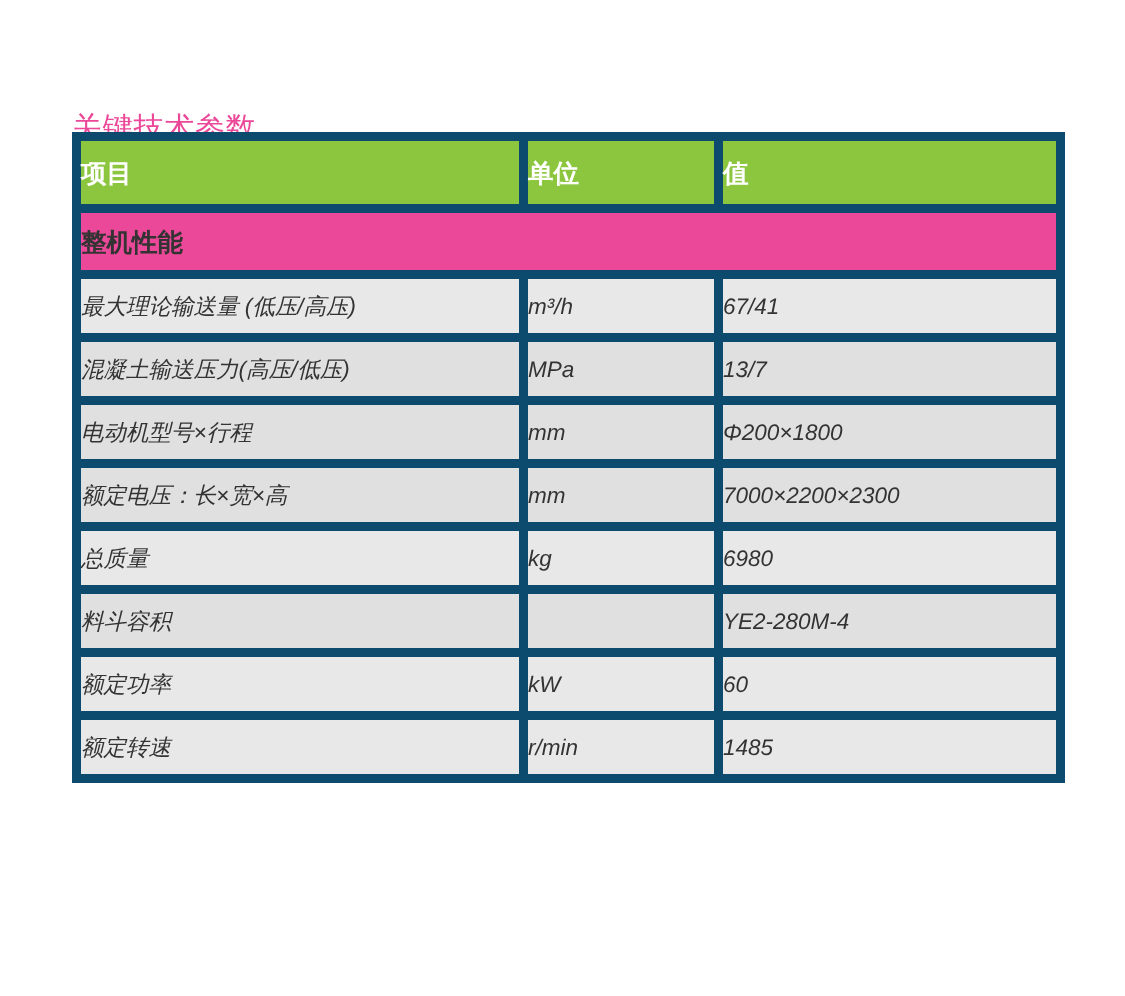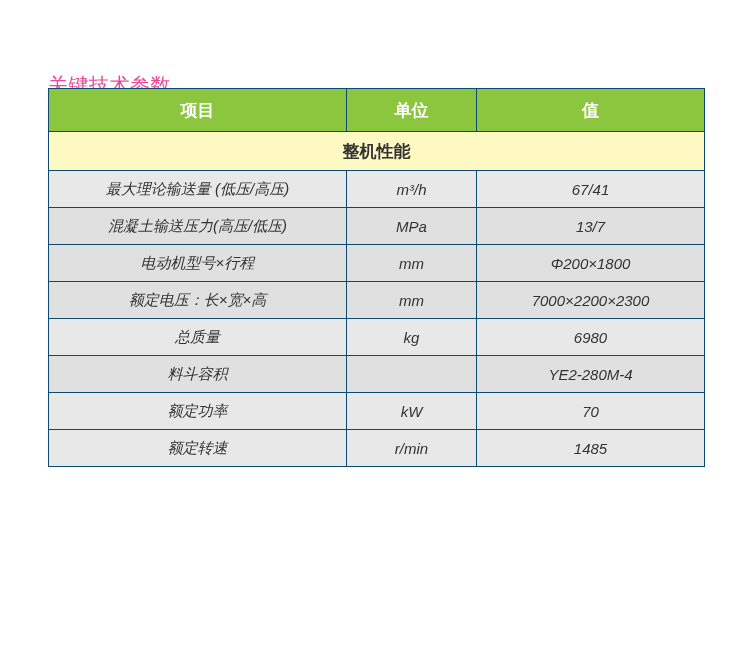--- a/index.html
+++ b/index.html
@@ -37,37 +37,37 @@
     width: 656px;
     border-collapse: collapse;
     table-layout: fixed;
   }
   .spec-table col.c1 { width: 298px; }
   .spec-table col.c2 { width: 130px; }
   .spec-table col.c3 { width: 228px; }
 
   .spec-table th,
   .spec-table td {
-    border: 1px solid #0c4a6e;
-    text-align: center;
+    border: 6px solid #0c4a6e;
+    text-align: left;
     vertical-align: middle;
     font-size: 15px;
     color: #333333;
     padding: 0;
     height: 36px;
   }
   .spec-table thead th {
     background: #8cc63f;
     color: #ffffff;
     font-weight: bold;
     font-size: 17px;
     height: 42px;
   }
   .section-row td {
-    background: #fef9c3;
+    background: #ec4899;
     font-weight: bold;
     font-size: 17px;
     color: #333333;
     height: 38px;
   }
   .data-row td {
     background: #e8e8e8;
     font-style: italic;
   }
   .data-row.alt td {
@@ -127,21 +127,21 @@
           <td class="cell-value">6980</td>
         </tr>
         <tr class="data-row alt">
           <td class="cell-item">料斗容积</td>
           <td class="cell-unit"></td>
           <td class="cell-value">YE2-280M-4</td>
         </tr>
         <tr class="data-row">
           <td class="cell-item">额定功率</td>
           <td class="cell-unit">kW</td>
-          <td class="cell-value">70</td>
+          <td class="cell-value">60</td>
         </tr>
         <tr class="data-row">
           <td class="cell-item">额定转速</td>
           <td class="cell-unit">r/min</td>
           <td class="cell-value">1485</td>
         </tr>
       </tbody>
   </table>
 
 </div>

